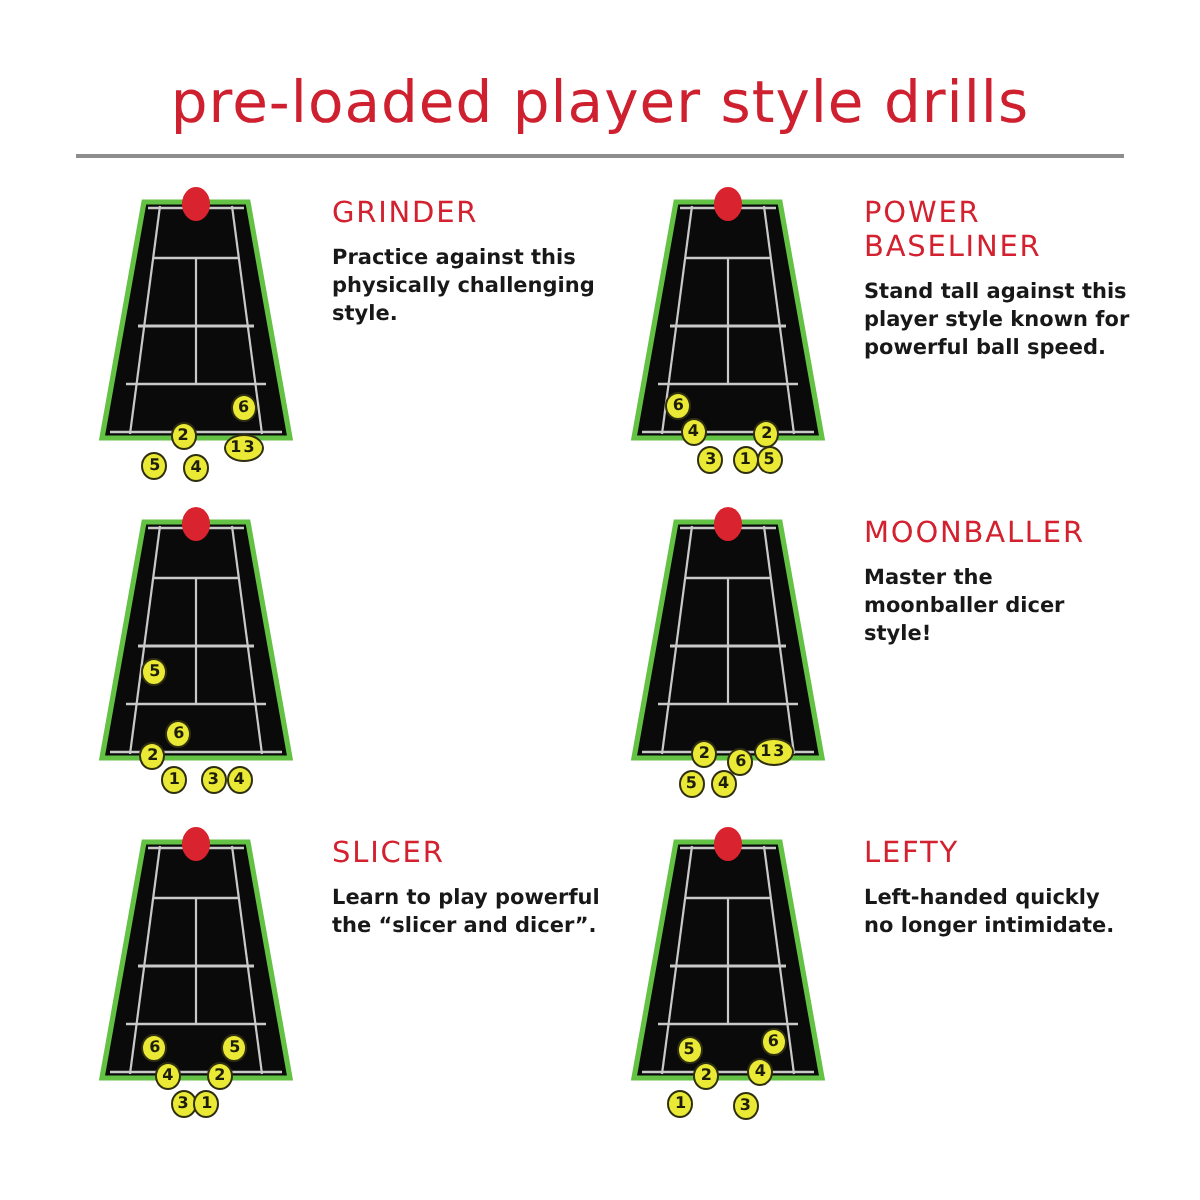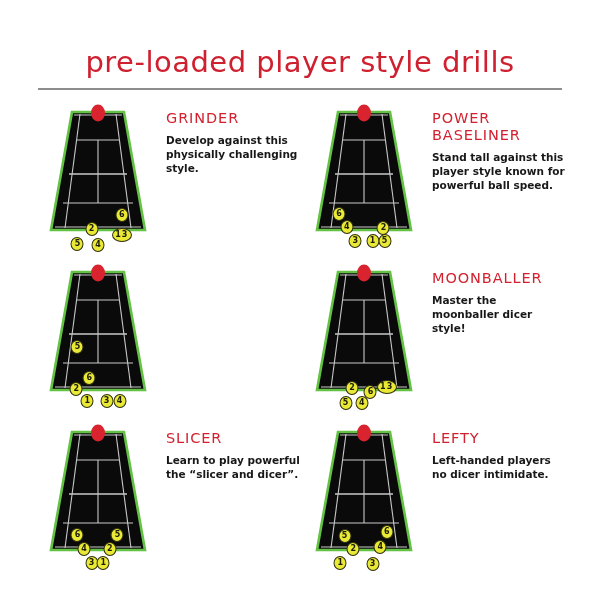--- a/index.html
+++ b/index.html
@@ -11,21 +11,21 @@
   body {
     width: 600px;
     height: 600px;
     font-family: "Liberation Sans", sans-serif;
     overflow: hidden;
     position: relative;
   }
 
   
   .page-header {
-    padding: 48px 38px 0 38px;
+    padding: 37px 38px 0 38px;
   }
   .page-title {
     color: #cf2030;
     font-family: "DejaVu Sans", sans-serif;
     font-size: 29px;
     font-weight: 400;
     letter-spacing: 0.5px;
     text-align: center;
     line-height: 1;
     margin: 0;
@@ -152,21 +152,21 @@
   <div class="ball-layer">
           <div class="ball" style="left: 72%; top: 84%;">6</div>
           <div class="ball" style="left: 44%; top: 95%;">2</div>
           <div class="ball" style="left: 72%; top: 99%; width: 20px; border-radius: 50%; letter-spacing: 1px;">13</div>
           <div class="ball" style="left: 31%; top: 106%;">5</div>
           <div class="ball" style="left: 50%; top: 107%;">4</div>
         </div>
 </div>
       <div class="drill-text">
         <h2 class="drill-name">GRINDER</h2>
-        <p class="drill-desc">Develop against this physically challenging style.</p>
+        <p class="drill-desc">Practice against this physically challenging style.</p>
       </div>
     </div>
     <div class="drill-card">
       <div class="court-wrap">
   <svg class="court-svg" viewBox="0 0 108 132" xmlns="http://www.w3.org/2000/svg">
 
     <polygon class="court-outer" points="28,8 80,8 101,126 7,126" fill="#0a0a0a" stroke="#63c144" stroke-width="2.6"></polygon>
 
     <polygon points="30,10 78,10 98,124 10,124" fill="#0a0a0a" stroke="none"></polygon>
 
@@ -344,16 +344,16 @@
           <div class="ball" style="left: 32%; top: 85%;">5</div>
           <div class="ball" style="left: 71%; top: 82%;">6</div>
           <div class="ball" style="left: 40%; top: 95%;">2</div>
           <div class="ball" style="left: 65%; top: 93%;">4</div>
           <div class="ball" style="left: 28%; top: 105%;">1</div>
           <div class="ball" style="left: 58%; top: 106%;">3</div>
         </div>
 </div>
       <div class="drill-text">
         <h2 class="drill-name">LEFTY</h2>
-        <p class="drill-desc">Left-handed players no dicer intimidate.</p>
+        <p class="drill-desc">Left-handed quickly no longer intimidate.</p>
       </div>
     </div>
   </div>
 
 </body></html>

